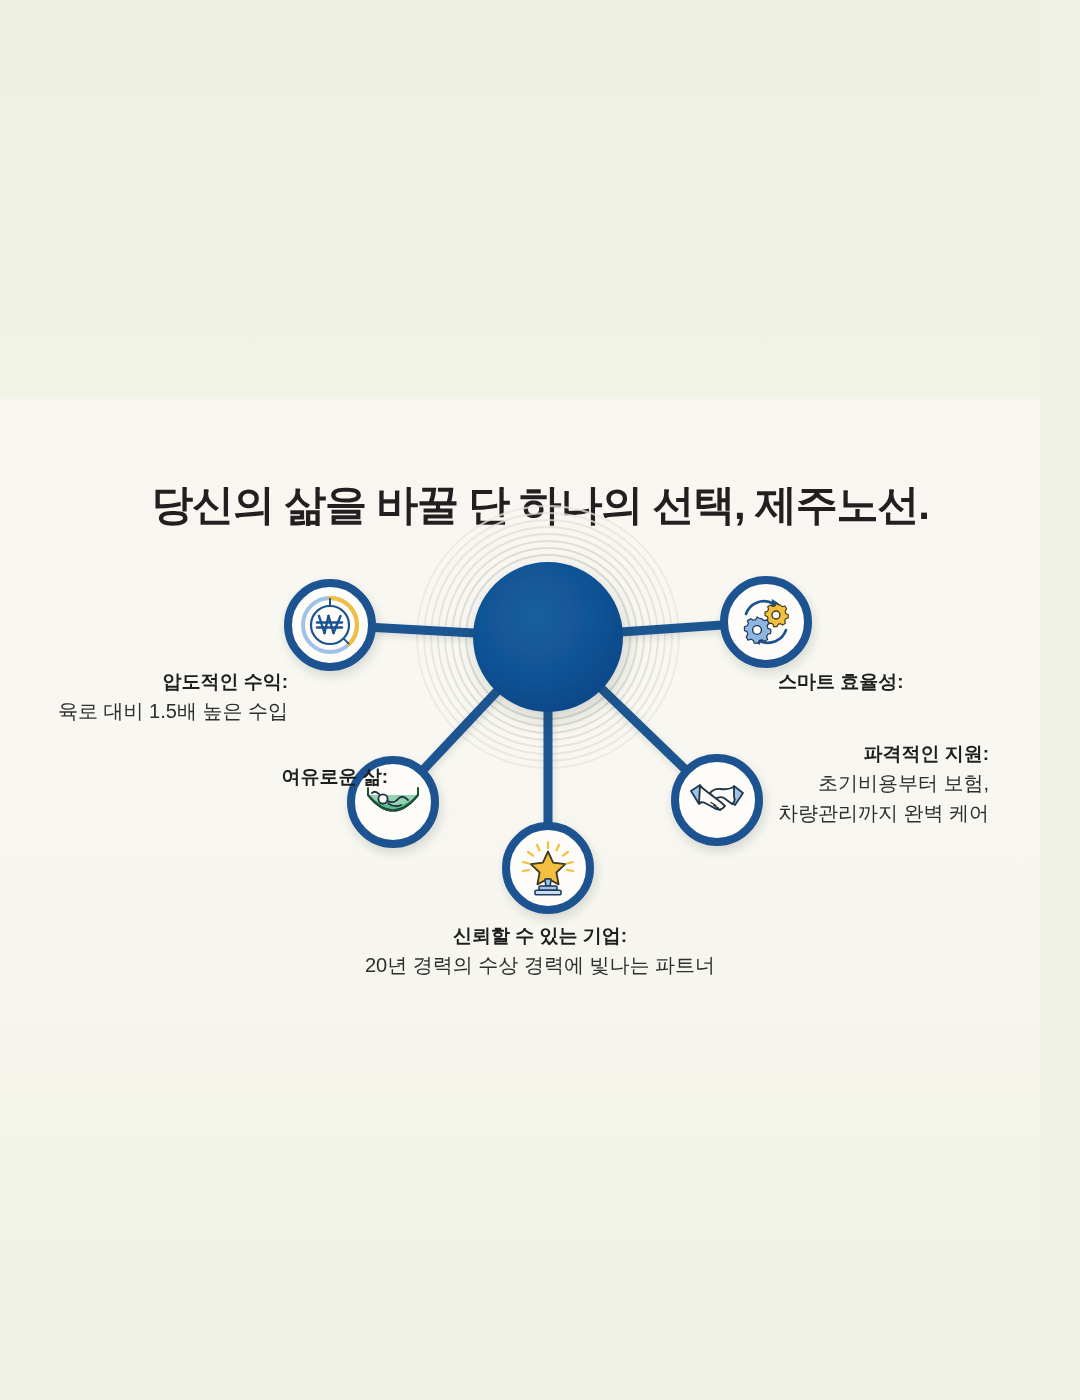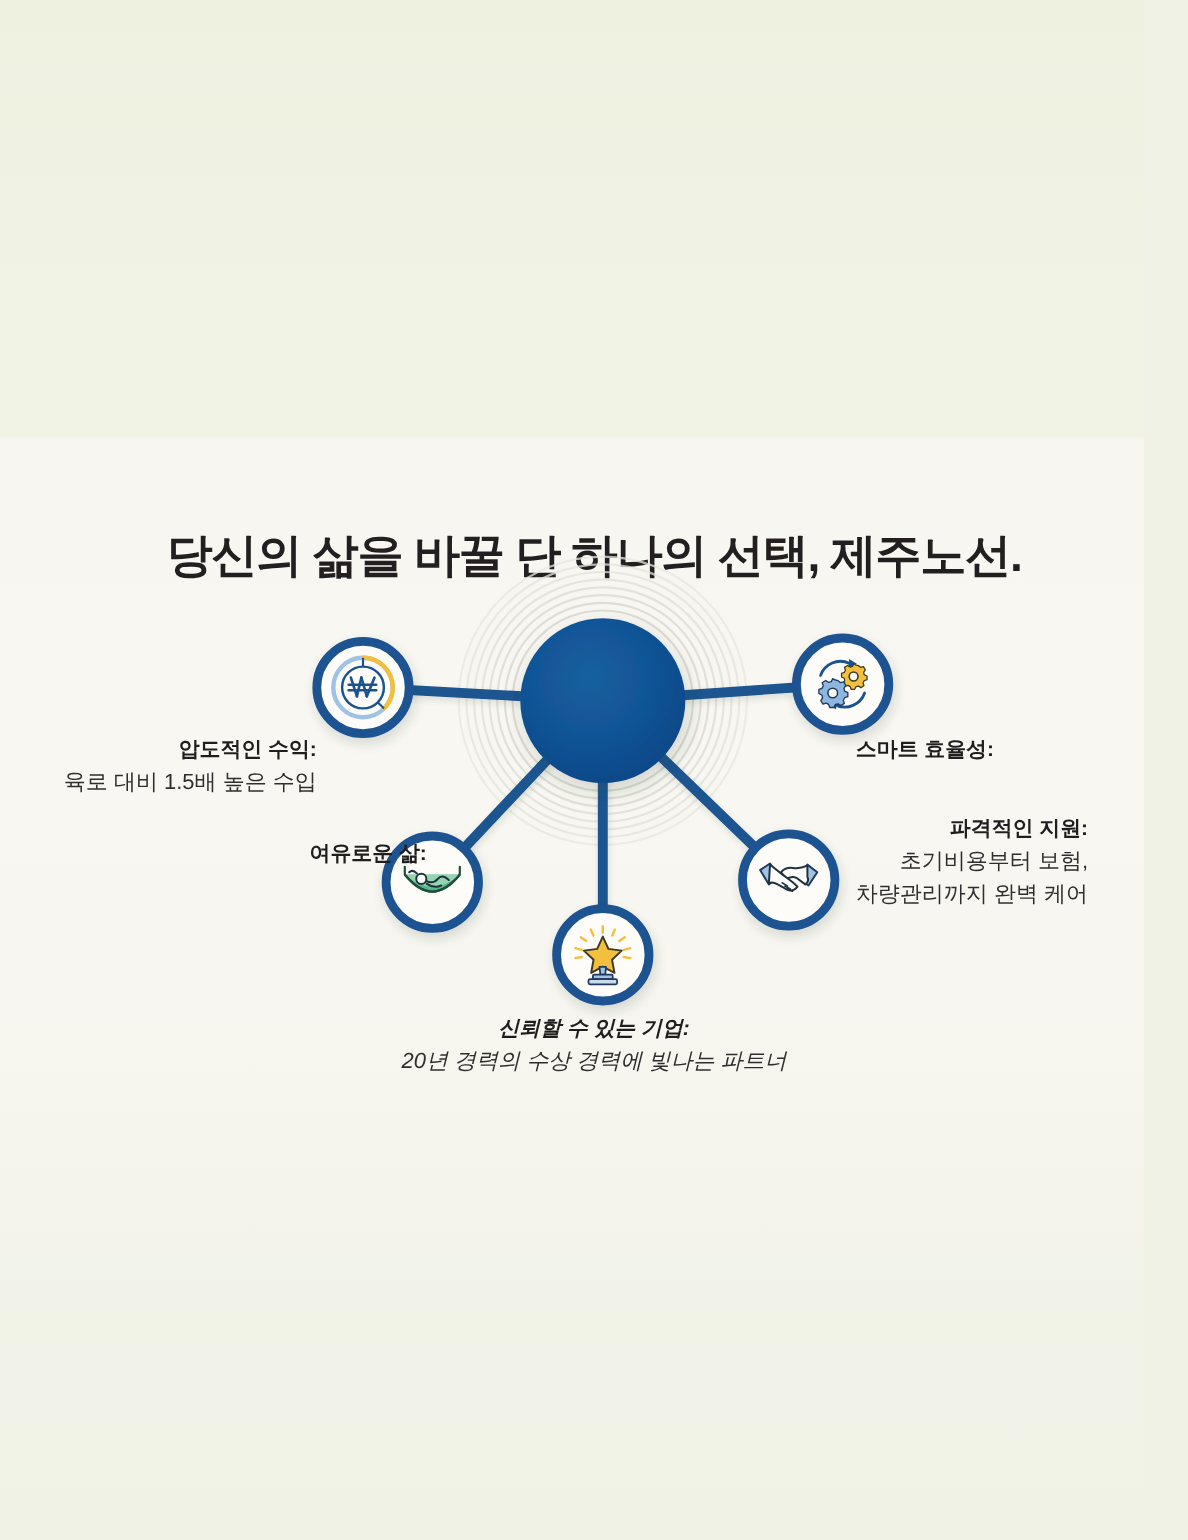--- a/index.html
+++ b/index.html
@@ -85,21 +85,21 @@
   .label.align-right { text-align: right; }
   .label.align-left  { text-align: right; }
   .label.align-center{ text-align: center; }
 
   #label-revenue   { right: 792px; top: 668px; }
   #label-leisure   { right: 692px; top: 763px; margin-left: 37px; }
   #label-smart     { left: 778px;  top: 668px; }
   #label-support   { left: 778px;  top: 740px; }
   #label-trust     { left: 0; width: 1080px; top: 922px; }
   #label-trust .lab-title,
-  #label-trust .lab-line { text-align: center; font-style: italic; }
+  #label-trust .lab-line { text-align: center; }
 </style>
 </head>
 <body>
 
 <div id="poster">
 
   <div class="title-wrap">
     <h1 class="title">당신의 삶을 바꿀 단 하나의 선택, 제주노선.</h1>
   </div>
 

